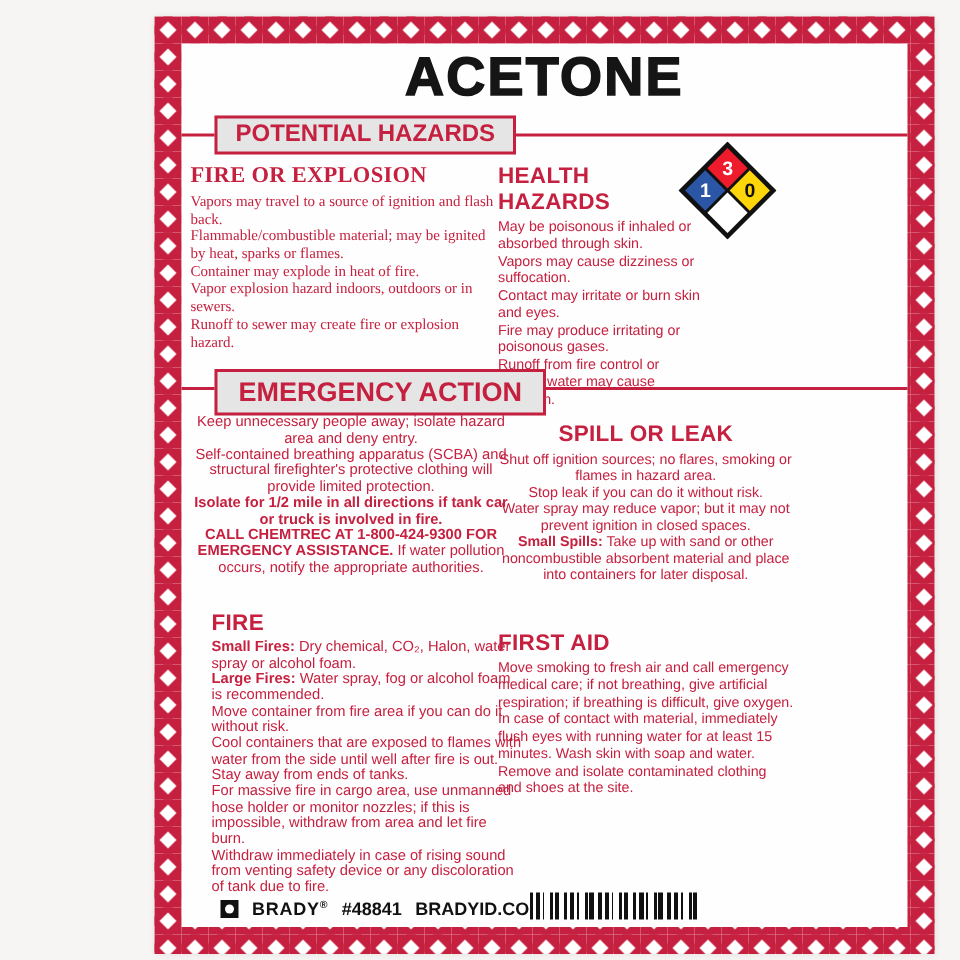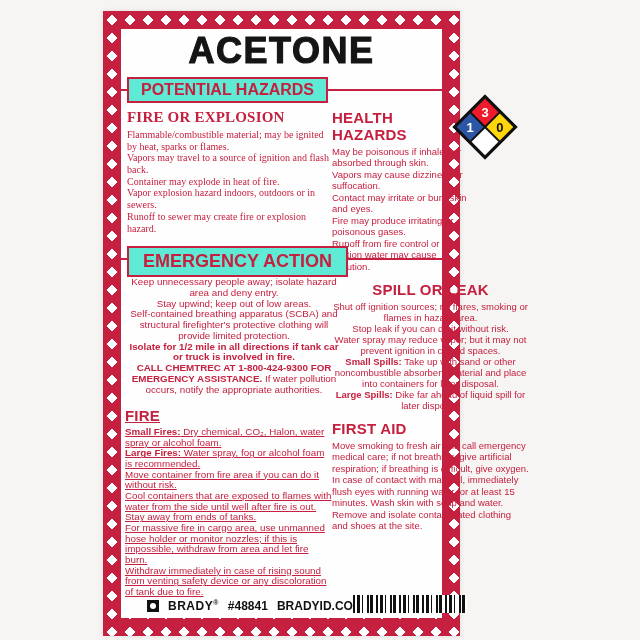--- a/index.html
+++ b/index.html
@@ -11,60 +11,60 @@
   }
   *{box-sizing:border-box;}
   html,body{margin:0;padding:0;}
   body{
     width:640px;height:640px;position:relative;
     background:#f6f5f3;
     font-family:"Liberation Sans",sans-serif;
     overflow:hidden;
   }
   .sign{
-    position:absolute;left:103px;top:11px;width:357px;height:625px;
+    position:absolute;left:103px;top:11px;width:520px;height:625px;
     background-color:#ffffff;
     background-image:
       linear-gradient(45deg,  var(--sign_red) 34%, transparent 34%),
       linear-gradient(135deg, var(--sign_red) 34%, transparent 34%),
       linear-gradient(225deg, var(--sign_red) 34%, transparent 34%),
       linear-gradient(315deg, var(--sign_red) 34%, transparent 34%);
     background-size:18px 18px;
     box-shadow:0 0 5px rgba(0,0,0,.10);
   }
   .sign-inner{position:absolute;inset:18px;background:#fffefe;}
   .title{
     position:absolute;top:1px;left:0;right:0;text-align:center;
     font-size:36px;font-weight:bold;letter-spacing:1.5px;color:var(--ink);
     -webkit-text-stroke:1.1px var(--ink);
   }
   .hdr-row{position:absolute;left:0;right:0;height:28px;}
   .hdr-row .hdr-line{position:absolute;left:0;right:0;top:12px;height:2px;background:var(--sign_red);}
   .hdr-box{
-    position:relative;display:inline-block;margin-left:6px;
-    background:#5eead4;border:2px solid var(--sign_red);
+    position:relative;display:inline-block;margin-left:22px;
+    background:#e5e5e5;border:2px solid var(--sign_red);
     color:var(--sign_red);font-weight:bold;white-space:nowrap;
   }
   #hdr-potential{top:48px;}
   #hdr-potential .hdr-box{font-size:16px;padding:2px 12px;}
   #hdr-emergency{top:217px;}
   #hdr-emergency .hdr-box{font-size:18px;padding:3px 14px;}
   .sec{position:absolute;color:var(--sign_red);}
   .sec h3{margin:0 0 3px 0;font-size:15px;font-weight:bold;letter-spacing:.2px;}
   .sec p{margin:0;}
   .sec b{font-weight:bold;margin-top:13px;}
   #fire-explosion{left:6px;top:80px;width:207px;font-family:Liberation Serif, serif;}
   #fire-explosion p{font-size:10px;line-height:1.17;}
   #health-hazards{left:211px;top:80px;width:136px;}
   #health-hazards p{font-size:9.5px;line-height:1.21;}
   #emergency-body{left:6px;top:248px;width:214px;text-align:center;}
   #emergency-body p{font-size:9.8px;line-height:1.1;}
   #spill-leak{left:211px;top:252px;width:197px;text-align:center;}
   #spill-leak p{font-size:9.5px;line-height:1.16;}
-  #fire-section{left:4px;top:378px;width:207px;text-decoration:underline;}
+  #fire-section{left:20px;top:378px;width:207px;}
   #fire-section p{font-size:9.8px;line-height:1.09;}
   #first-aid{left:211px;top:391px;width:197px;}
   #first-aid p{font-size:9.5px;line-height:1.21;}
   
   .nfpa{position:absolute;left:328px;top:62px;width:72px;height:72px;}
   .nfpa-rot{
     position:absolute;left:50%;top:50%;width:46px;height:46px;
     transform:translate(-50%,-50%) rotate(45deg);
     background:#111;border:3px solid #111;
     display:grid;grid-template-columns:1fr 1fr;grid-template-rows:1fr 1fr;gap:2px;
@@ -105,22 +105,22 @@
 
     <div class="title">ACETONE</div>
 
     <div class="hdr-row" id="hdr-potential">
       <div class="hdr-line"></div>
       <div class="hdr-box">POTENTIAL HAZARDS</div>
     </div>
 
     <div class="sec" id="fire-explosion">
       <h3>FIRE OR EXPLOSION</h3>
+      <p>Vapors may travel to a source of ignition and flash back.</p>
       <p>Flammable/combustible material; may be ignited by heat, sparks or flames.</p>
-      <p>Vapors may travel to a source of ignition and flash back.</p>
       <p>Container may explode in heat of fire.</p>
       <p>Vapor explosion hazard indoors, outdoors or in sewers.</p>
       <p>Runoff to sewer may create fire or explosion hazard.</p>
     </div>
 
     <div class="sec" id="health-hazards">
       <h3>HEALTH HAZARDS</h3>
       <p>May be poisonous if inhaled or absorbed through skin.</p>
       <p>Vapors may cause dizziness or suffocation.</p>
       <p>Contact may irritate or burn skin and eyes.</p>
@@ -145,33 +145,31 @@
       </div>
     </div>
 
     <div class="hdr-row" id="hdr-emergency">
       <div class="hdr-line"></div>
       <div class="hdr-box">EMERGENCY ACTION</div>
     </div>
 
     <div class="sec" id="emergency-body">
       <p>Keep unnecessary people away; isolate hazard area and deny entry.</p>
-      <p>Stay upwind; keep out of low areas.</p>
       <p>Self-contained breathing apparatus (SCBA) and structural firefighter's protective clothing will provide limited protection.</p>
       <p><b>Isolate for 1/2 mile in all directions if tank car or truck is involved in fire.</b></p>
       <p><b>CALL CHEMTREC AT 1-800-424-9300 FOR EMERGENCY ASSISTANCE.</b><span> If water pollution occurs, notify the appropriate authorities.</span></p>
     </div>
 
     <div class="sec" id="spill-leak">
       <h3>SPILL OR LEAK</h3>
       <p>Shut off ignition sources; no flares, smoking or flames in hazard area.</p>
       <p>Stop leak if you can do it without risk.</p>
       <p>Water spray may reduce vapor; but it may not prevent ignition in closed spaces.</p>
       <p><b>Small Spills:</b><span> Take up with sand or other noncombustible absorbent material and place into containers for later disposal.</span></p>
-      <p><b>Large Spills:</b><span> Dike far ahead of liquid spill for later disposal.</span></p>
     </div>
 
     <div class="sec" id="fire-section">
       <h3>FIRE</h3>
       <p><b>Small Fires:</b><span> Dry chemical, CO₂, Halon, water spray or alcohol foam.</span></p>
       <p><b>Large Fires:</b><span> Water spray, fog or alcohol foam is recommended.</span></p>
       <p>Move container from fire area if you can do it without risk.</p>
       <p>Cool containers that are exposed to flames with water from the side until well after fire is out. Stay away from ends of tanks.</p>
       <p>For massive fire in cargo area, use unmanned hose holder or monitor nozzles; if this is impossible, withdraw from area and let fire burn.</p>
       <p>Withdraw immediately in case of rising sound from venting safety device or any discoloration of tank due to fire.</p>

